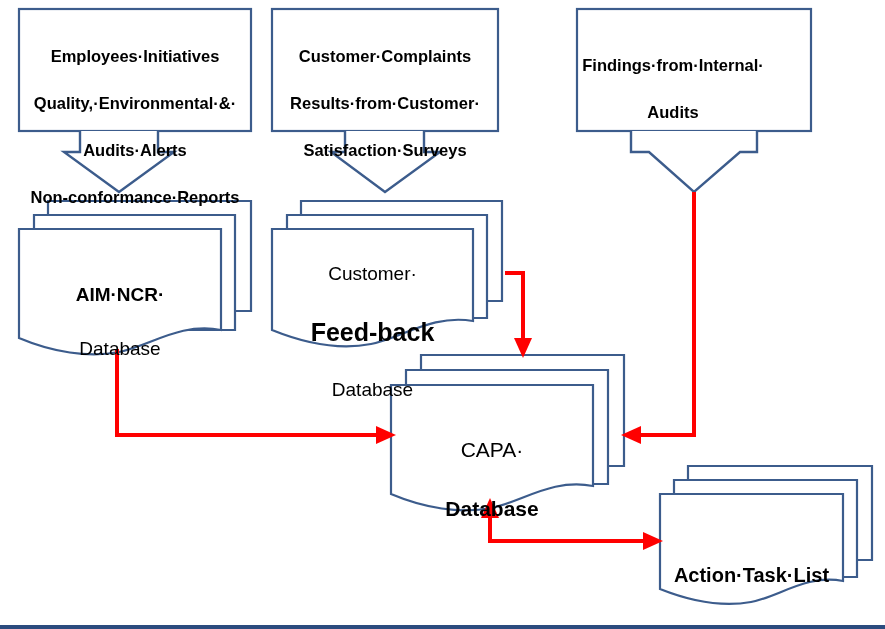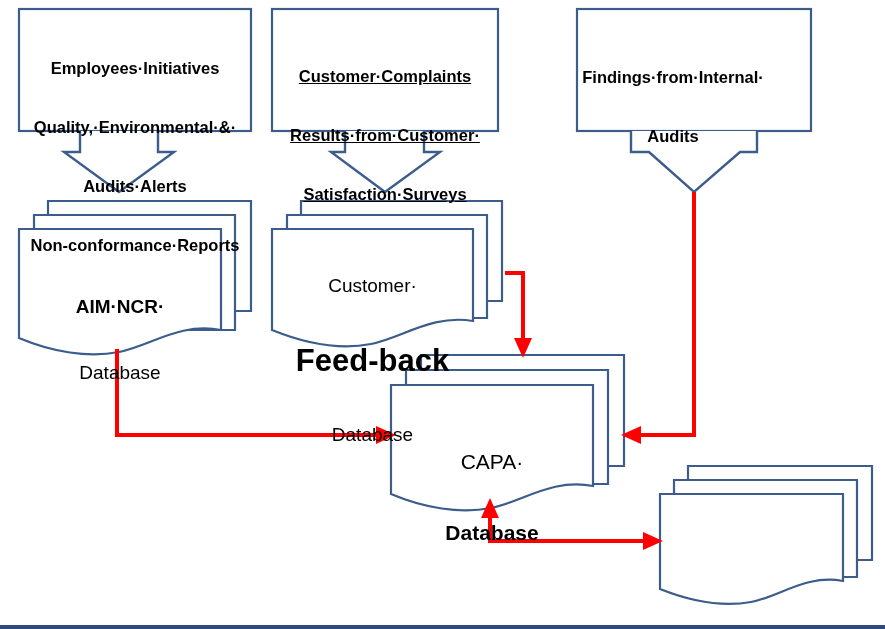--- a/index.html
+++ b/index.html
@@ -51,21 +51,21 @@
   
   .label {
     position: absolute;
     text-align: center;
     color: #000000;
     font-family: "Liberation Sans", sans-serif;
     line-height: 1.42;
     white-space: pre-line;
     pointer-events: none;
   }
-  .label .ln { display: block; margin-top: 12px; }
+  .label .ln { display: block; }
   .src-box-text {
     font-size: 16.5px;
     font-weight: bold;
   }
   .db-text { font-size: 19px; }
   .db-text .strong { font-weight: bold; }
   .db-text .reg { font-weight: normal; }
   .capa-text { font-size: 21px; text-align: center; }
   .atl-text {
     font-size: 20px;
@@ -157,42 +157,45 @@
     <rect class="bottom-rule" x="0" y="625" width="885" height="4"></rect>
   </svg>
 
   <div class="label src-box-text" style="left:19px; top:22px; width:232px;">
     <span class="ln">Employees·Initiatives</span>
     <span class="ln">Quality,·Environmental·&amp;·</span>
     <span class="ln">Audits·Alerts</span>
     <span class="ln">Non-conformance·Reports</span>
   </div>
 
-  <div class="label src-box-text" style="left:272px; top:30px; width:226px;text-decoration:underline;">
+  <div class="label src-box-text" style="left:272px; top:22px; width:226px;">
     <span class="ln">Customer·Complaints</span>
     <span class="ln">Results·from·Customer·</span>
     <span class="ln">Satisfaction·Surveys</span>
   </div>
 
   <div class="label src-box-text" style="left:577px; top:31px; width:192px;">
     <span class="ln">Findings·from·Internal·</span>
     <span class="ln">Audits</span>
   </div>
 
   <div class="label db-text" style="left:19px; top:255px; width:202px;">
     <span class="ln strong">AIM·NCR·</span>
     <span class="ln reg">Database</span>
   </div>
 
   <div class="label db-text" style="left:272px; top:234px; width:201px;">
     <span class="ln reg">Customer·</span>
-    <span class="ln strong" style="font-size:31px;">Feed-back</span>
+    <span class="ln strong" style="font-size:25px;">Feed-back</span>
     <span class="ln reg">Database</span>
   </div>
 
   <div class="label db-text capa-text" style="left:391px; top:405px; width:202px;">
     <span class="ln reg">CAPA·</span>
     <span class="ln strong">Database</span>
   </div>
 
+  <div class="label atl-text" style="left:660px; top:533px; width:183px;">
+    <span class="ln">Action·Task·List</span>
+  </div>
 
 
 </div>
 
 </body></html>

